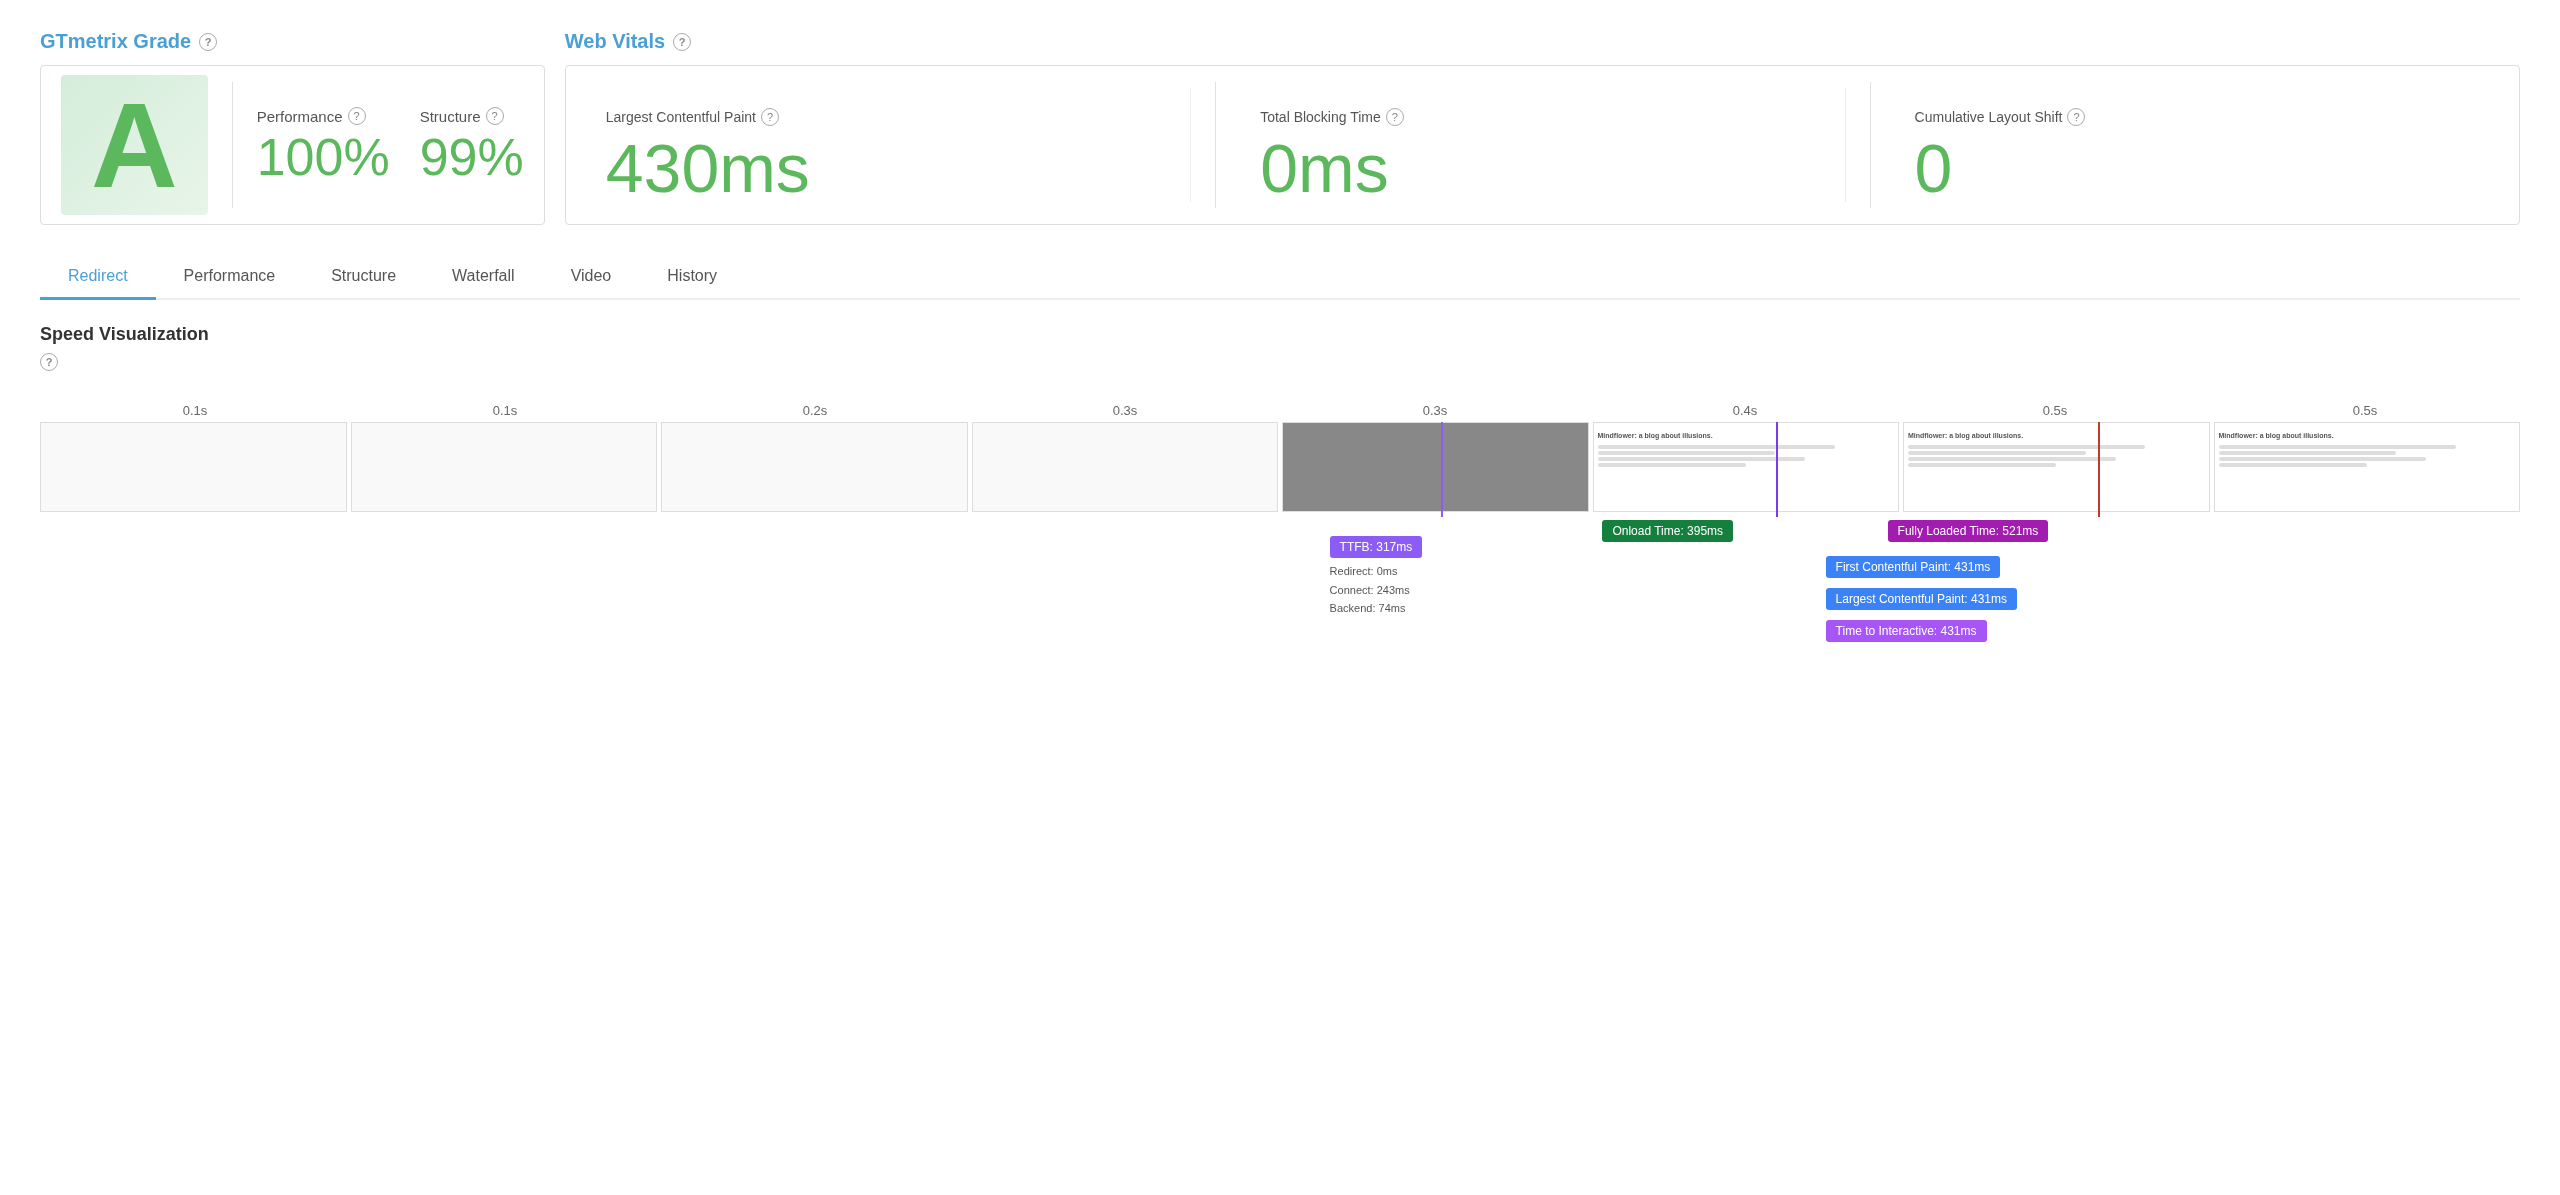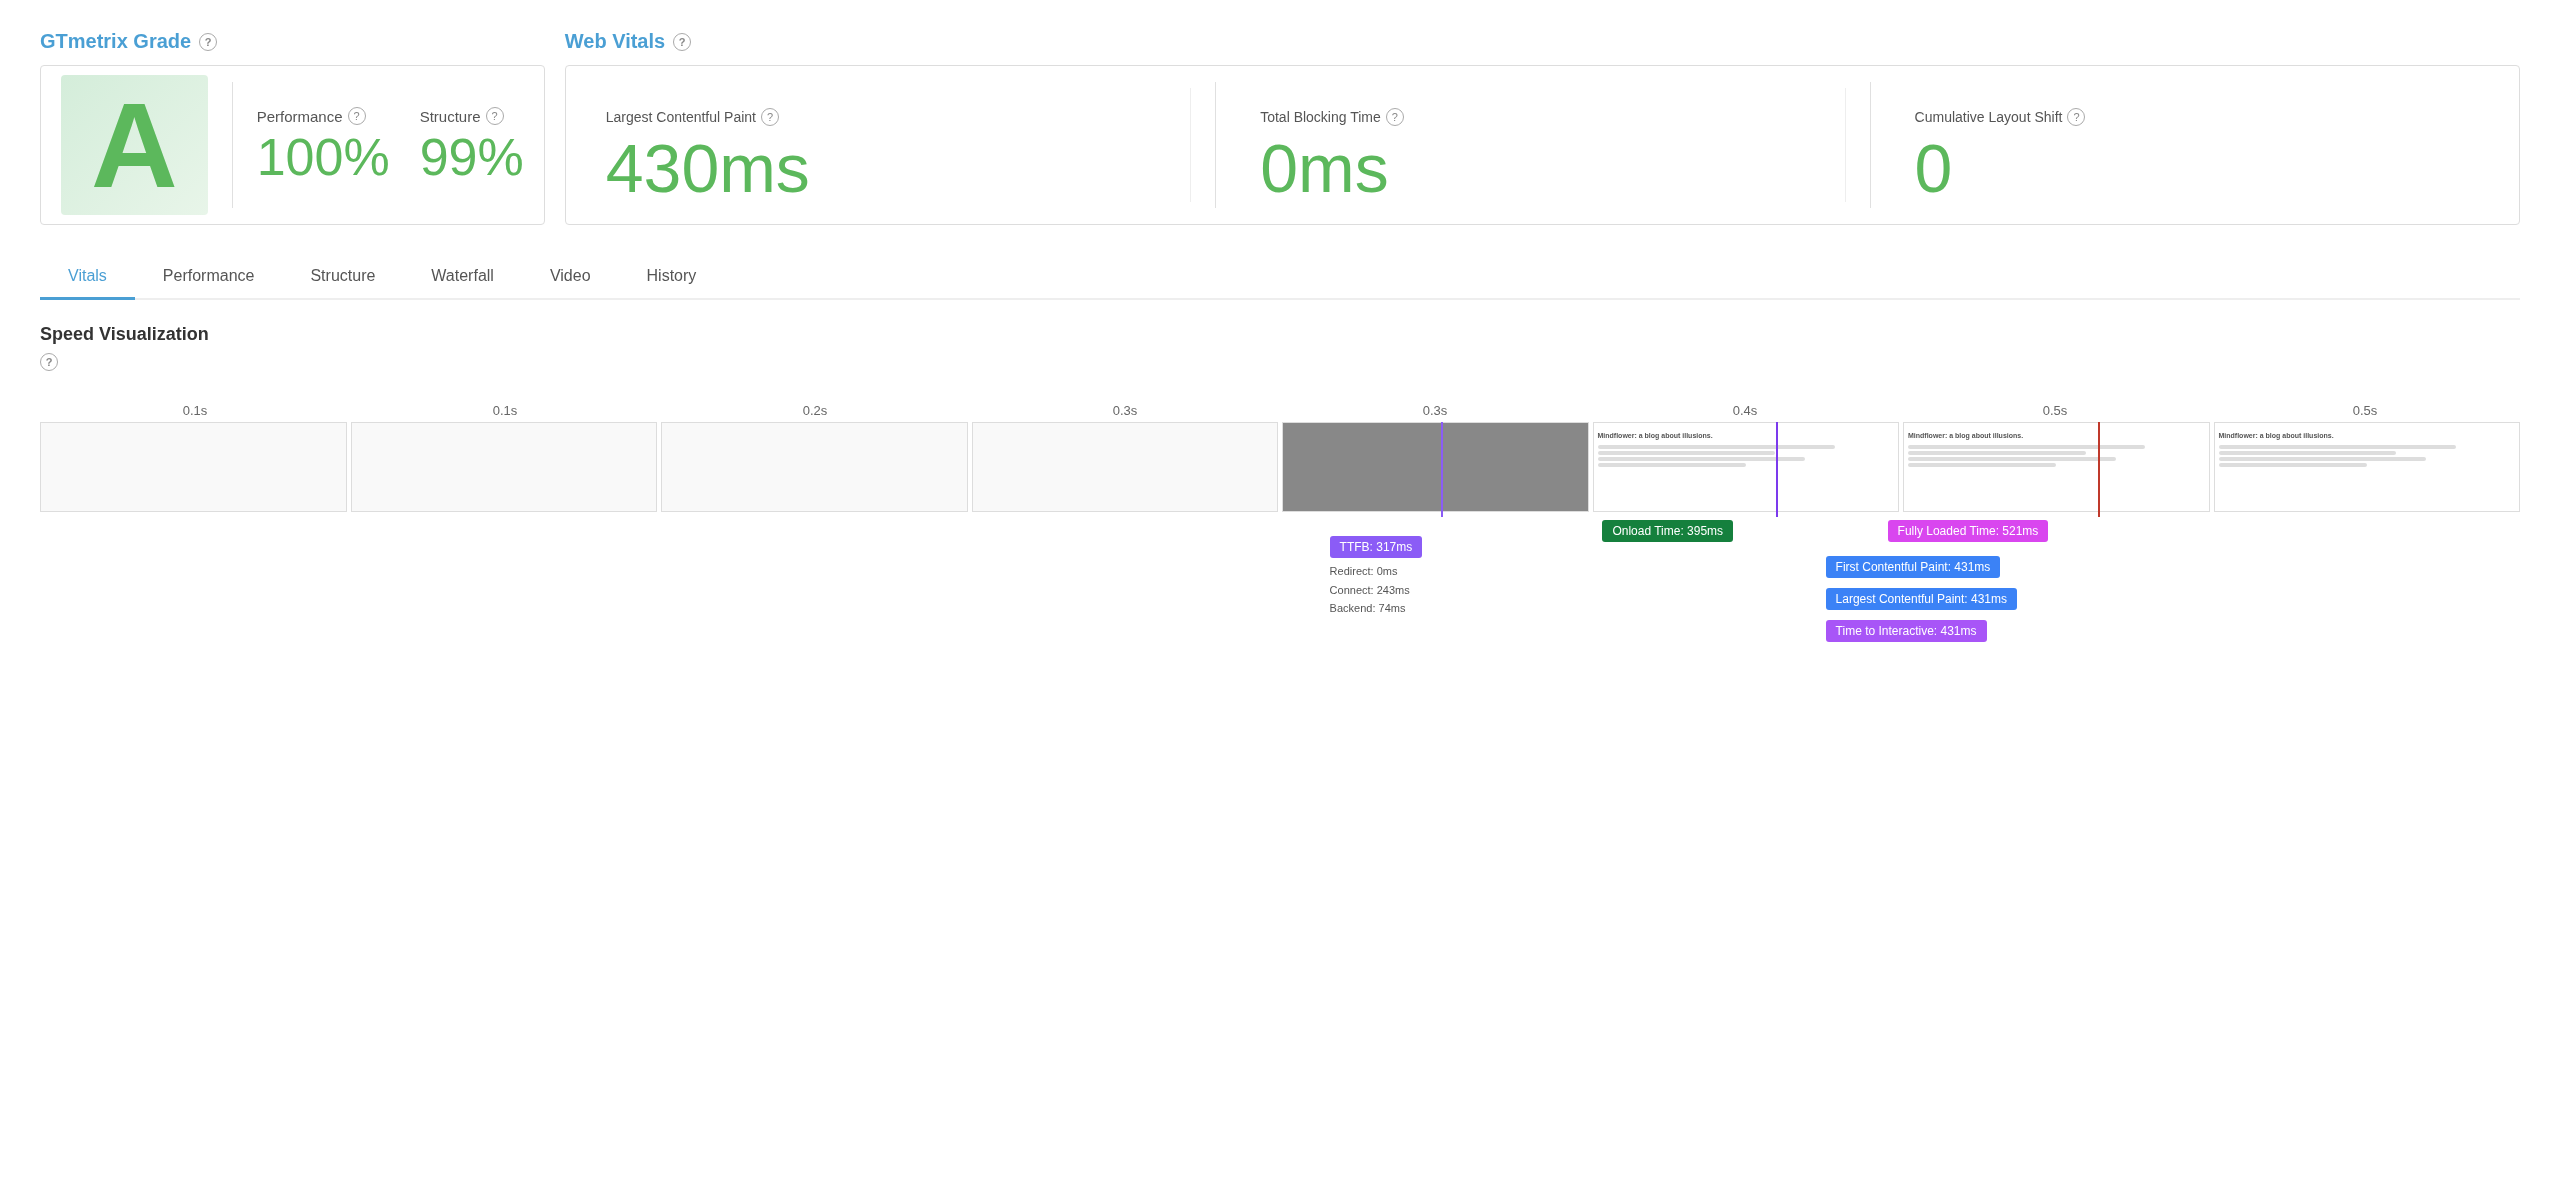--- a/index.html
+++ b/index.html
@@ -311,21 +311,21 @@
         </div>
         <div class="web-vital-value">0</div>
       </div>
     </div>
   </div>
 
 </div>
 
 <div class="tabs-container">
   <div class="tabs">
-    <div class="tab active">Vitals</div>
+    <div class="tab active">Redirect</div>
     <div class="tab">Performance</div>
     <div class="tab">Structure</div>
     <div class="tab">Waterfall</div>
     <div class="tab">Video</div>
     <div class="tab">History</div>
   </div>
 </div>
 
 <div>
   <div class="speed-viz-title">
@@ -403,21 +403,21 @@
           <div>Connect: 243ms</div>
           <div>Backend: 74ms</div>
         </div>
       </div>
 
       <div class="ann" style="left:63%;top:0;">
         <div class="lbl" style="background:#15803d;">Onload Time: 395ms</div>
       </div>
 
       <div class="ann" style="left:74.5%;top:0;">
-        <div class="lbl" style="background:#d946ef;">Fully Loaded Time: 521ms</div>
+        <div class="lbl" style="background:#a21caf;">Fully Loaded Time: 521ms</div>
       </div>
 
       <div class="ann" style="left:72%;top:36px;">
         <div class="lbl" style="background:#3b82f6;">First Contentful Paint: 431ms</div>
       </div>
 
       <div class="ann" style="left:72%;top:68px;">
         <div class="lbl" style="background:#3b82f6;">Largest Contentful Paint: 431ms</div>
       </div>
 

